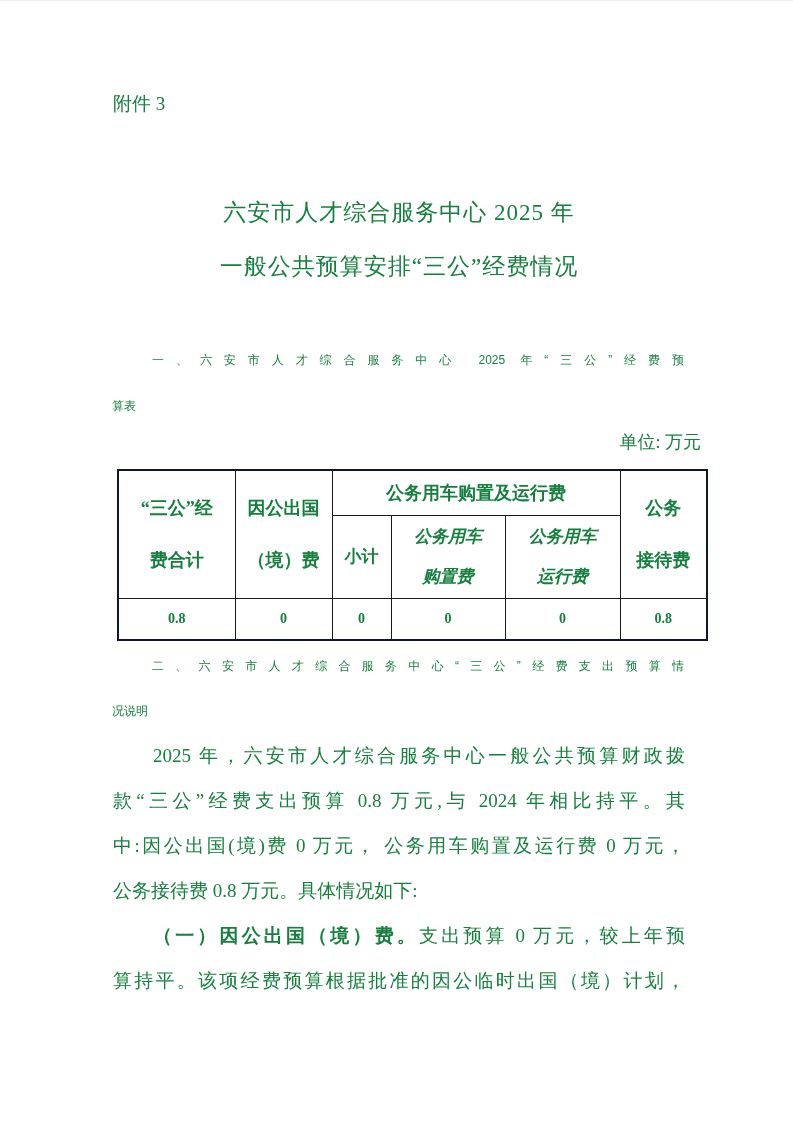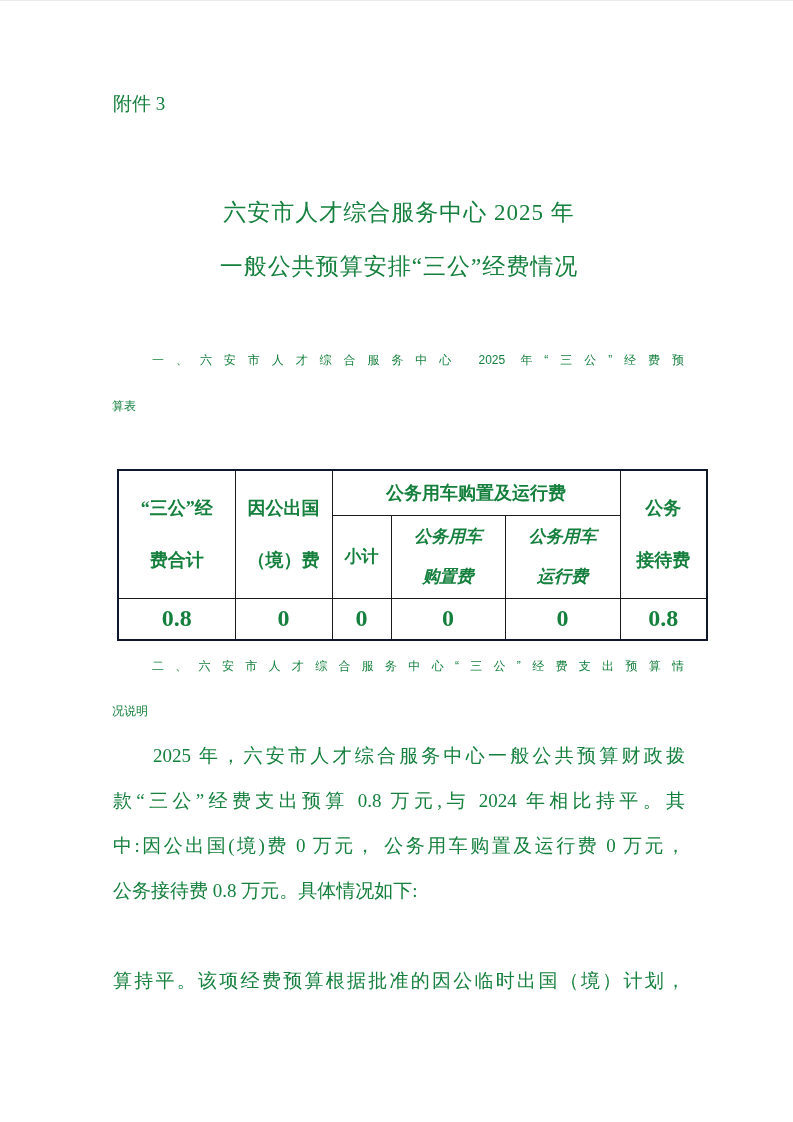--- a/index.html
+++ b/index.html
@@ -57,21 +57,21 @@
     font-weight:700;
   }
   .budget-table{border:2px solid #0f172a;}
   .hc{font-size:17px;}
   .hc-big{font-size:18px;}
   .span-cell div{line-height:52px;}
   .two-line div{line-height:40px;font-style:italic;}
   .group-row{height:45px;}
   .sub-row{height:83px;}
   .val-row{height:42px;}
-  .val-row td{font-size:24px;}
+  .val-row td{font-size:14px;}
   .body-line{
     left:113px;width:572px;
     font-size:19px;line-height:30px;
   }
   .p1-l1{top:740px;}
   .p1-l2{top:785px;}
   .p1-l3{top:830px;}
   .p1-l4{top:875px;}
   .p2-l1{top:920px;}
   .p2-l2{top:965px;}
@@ -83,20 +83,21 @@
 <div class="page">
 
   <div class="abs attachment">附件 3</div>
 
   <div class="abs title-line title-1">六安市人才综合服务中心 2025 年</div>
   <div class="abs title-line title-2">一般公共预算安排“三公”经费情况</div>
 
   <div class="abs sec-heading sec1-l1 indent fill">一、六安市人才综合服务中心 2025 年“三公”经费预</div>
   <div class="abs sec-heading sec1-l2">算表</div>
 
+  <div class="abs unit-note">单位: 万元</div>
 
   <table class="abs budget-table">
     <colgroup>
       <col style="width:117px">
       <col style="width:97px">
       <col style="width:59px">
       <col style="width:114px">
       <col style="width:115px">
       <col style="width:87px">
     </colgroup>
@@ -139,15 +140,18 @@
   </table>
 
   <div class="abs sec-heading sec2-l2">况说明</div>
   <div class="abs sec-heading sec2-l1 indent fill">二、六安市人才综合服务中心“三公”经费支出预算情</div>
 
   <div class="abs body-line p1-l1 indent fill">2025 年，六安市人才综合服务中心一般公共预算财政拨</div>
   <div class="abs body-line p1-l2 fill">款“三公”经费支出预算 0.8 万元,与 2024 年相比持平。其</div>
   <div class="abs body-line p1-l3 fill">中:因公出国(境)费 0 万元， 公务用车购置及运行费 0 万元，</div>
   <div class="abs body-line p1-l4">公务接待费 0.8 万元。具体情况如下:</div>
 
+  <div class="abs body-line p2-l1 indent fill">
+    <span class="bold-lead">（一）因公出国（境）费。</span><span>支出预算 0 万元，较上年预</span>
+  </div>
   <div class="abs body-line p2-l2 fill">算持平。该项经费预算根据批准的因公临时出国（境）计划，</div>
 
 </div>
 
 </body></html>

